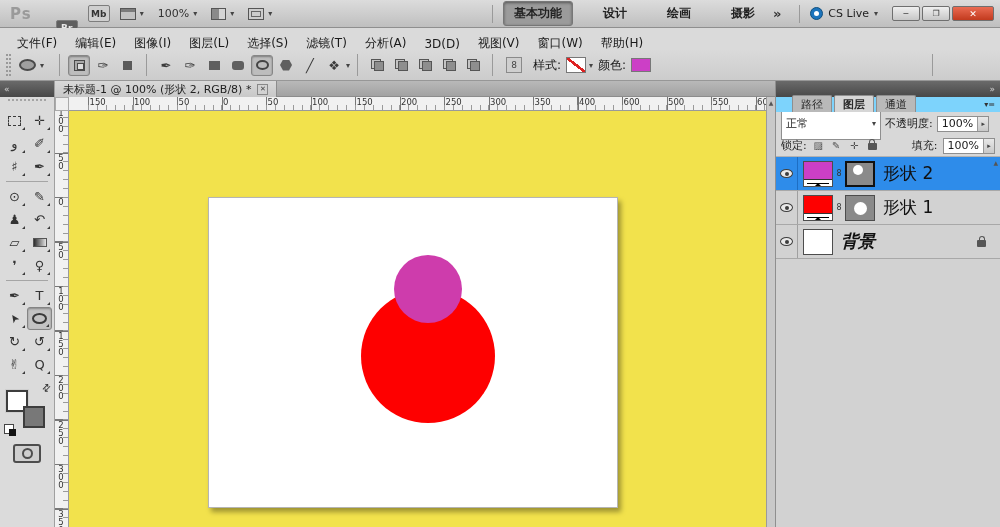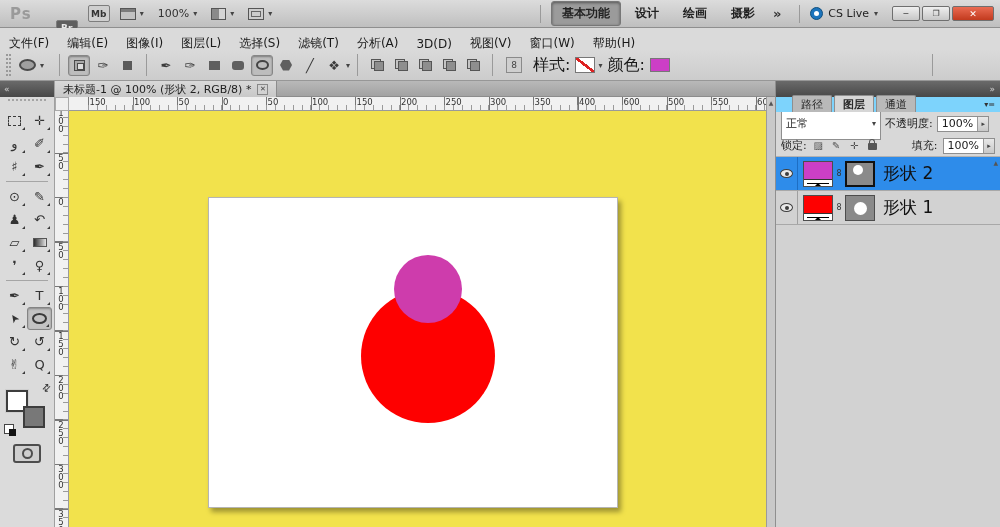--- a/index.html
+++ b/index.html
@@ -18,36 +18,36 @@
   .tb-btn.mb { background:#cfcfcf; color:#333; }
   .tb-combo { display:inline-flex; align-items:center; gap:4px; margin-right:14px; color:#333; font-size:11px; }
   .dd { font-size:8px; color:#444; }
   .mini-ic { display:inline-block; width:16px; height:12px; border:1px solid #555; background:#c2c2c2; position:relative; }
   .mini-ic::before { content:''; position:absolute; left:0; top:0; right:0; height:3px; background:#7b7b7b; }
   .grid-ic { display:inline-block; width:15px; height:12px; border:1px solid #555;
     background:linear-gradient(to right,#8a8a8a 0 7px,#d5d5d5 7px 100%); }
   .scr-ic { display:inline-block; width:16px; height:12px; border:1px solid #555; background:#cdcdcd; position:relative; }
   .scr-ic::before { content:''; position:absolute; left:2px; top:2px; right:2px; bottom:2px; border:1px solid #666; }
   .tb-sep { width:1px; height:18px; background:#9a9a9a; margin:0 10px; }
-  #workspaces { display:inline-flex; align-items:center; gap:4px;text-align:right; }
+  #workspaces { display:inline-flex; align-items:center; gap:20px;text-align:right; }
   .ws-btn { padding:3px 10px; font-size:12px; font-weight:bold; color:#222; border-radius:3px; cursor:default; }
   .ws-btn.active { background:#9b9b9b; box-shadow:inset 0 1px 3px rgba(0,0,0,.45); border:1px solid #777; }
   .ws-more { font-size:13px; font-weight:bold; color:#333; margin:0 8px; }
   .cslive { display:inline-flex; align-items:center; gap:5px; font-size:11px; color:#222; margin-right:14px; }
   .cs-ic { width:13px; height:13px; border-radius:50%; background:#1c74bc; border:1px solid #11507f; position:relative; }
   .cs-ic::before { content:''; position:absolute; left:3px; top:3px; width:5px; height:5px; border-radius:50%; background:#fff; }
   .win-btns { display:inline-flex; gap:2px; margin-right:6px; }
   .wb { display:inline-flex; align-items:center; justify-content:center; width:28px; height:15px;
     border:1px solid #6f6f6f; border-radius:2px; background:linear-gradient(#efefef,#c7c7c7);
     font-size:8px; color:#333; cursor:default; }
   .wb.close { width:42px; background:linear-gradient(#ea6b52,#c23a1e); color:#fff; font-weight:bold; font-size:9px; }
 
   
   .menubar { position:absolute; left:0; top:28px; width:1000px; height:32px; background:#dadada;
-    border-bottom:1px solid #a6a6a6; display:flex; align-items:center; }
+    border-bottom:1px solid #a6a6a6; display:flex; align-items:center; padding-left:8px; }
   .menu-item { padding:2px 9px; font-size:12px; color:#1a1a1a; cursor:default; }
 
   
   .optionsbar { position:absolute; left:0; top:50px; width:1000px; height:31px;
     background:linear-gradient(#dadada,#cccccc); border-bottom:1px solid #979797;
     display:flex; align-items:center; padding-left:4px; }
   .grip { width:5px; height:22px; border-left:2px dotted #999; border-right:2px dotted #999; margin:0 8px 0 2px; }
   .opt-combo { display:inline-flex; align-items:center; gap:4px; margin-right:8px; }
   .oval-ic { display:inline-block; width:17px; height:12px; border:2px solid #4a4a4a; border-radius:50%; background:#9f9f9f; }
   .opt-sep { width:1px; height:22px; background:#9a9a9a; margin:0 7px; }
@@ -60,21 +60,21 @@
   .ic-fillpx { width:9px; height:9px; background:#5a5a5a; }
   .ic-rect { width:11px; height:9px; background:#5f5f5f; }
   .ic-rrect { width:12px; height:9px; background:#5f5f5f; border-radius:3px; }
   .ic-oval { width:13px; height:10px; border:2px solid #444; border-radius:50%; }
   .ic-hex { width:12px; height:11px; background:#5f5f5f; clip-path:polygon(25% 0,75% 0,100% 50%,75% 100%,25% 100%,0 50%); }
   .bool { width:15px; height:14px; position:relative; }
   .bool::before { content:''; position:absolute; left:1px; top:1px; width:8px; height:8px; border:1px solid #555; background:#c4c4c4; }
   .bool::after { content:''; position:absolute; right:1px; bottom:1px; width:8px; height:8px; border:1px solid #555; background:#8e8e8e; }
   .linkbox { display:inline-flex; align-items:center; justify-content:center; width:16px; height:16px;
     border:1px solid #8a8a8a; background:#cfcfcf; font-size:9px; color:#444; margin:0 6px; }
-  .opt-lbl { font-size:16px; color:#1a1a1a; margin:0 5px; }
+  .opt-lbl { font-size:12px; color:#1a1a1a; margin:0 5px; }
   .style-swatch { width:20px; height:16px; border:1px solid #777; background:
     linear-gradient(to top right, transparent 44%, #d22 44%, #d22 56%, transparent 56%), #fff; margin-right:3px; }
   .color-swatch { width:20px; height:14px; border:1px solid #777; }
   .opt-sep.far { position:absolute; left:925px; }
 
   
   .main { position:absolute; left:0; top:81px; width:1000px; bottom:0; }
 
   
   .toolbar-col { position:absolute; left:0; top:0; width:55px; bottom:0; background:#dbdbdb; border-right:1px solid #a0a0a0; }
@@ -495,16 +495,24 @@
             </span>
             <span class="fill-thumb" style="background: rgb(254, 0, 0);">
               <span class="thumb-slider"></span>
             </span>
             <span class="mask-link">8</span>
             <span class="mask-thumb">
               <span class="mask-circle" style="left: 8px; top: 6px; width: 13px; height: 13px;"></span>
             </span>
             <span class="layer-name">形状 1</span>
           </div>
+          <div class="layer-row">
+            <span class="eye-cell">
+              <span class="eye-icon"></span>
+            </span>
+            <span class="bg-thumb"></span>
+            <span class="layer-name italic">背景</span>
+            <span class="lock-icon row-lock"></span>
+          </div>
         </div>
     </div>
   </div>
 </div>
 
 </body></html>

